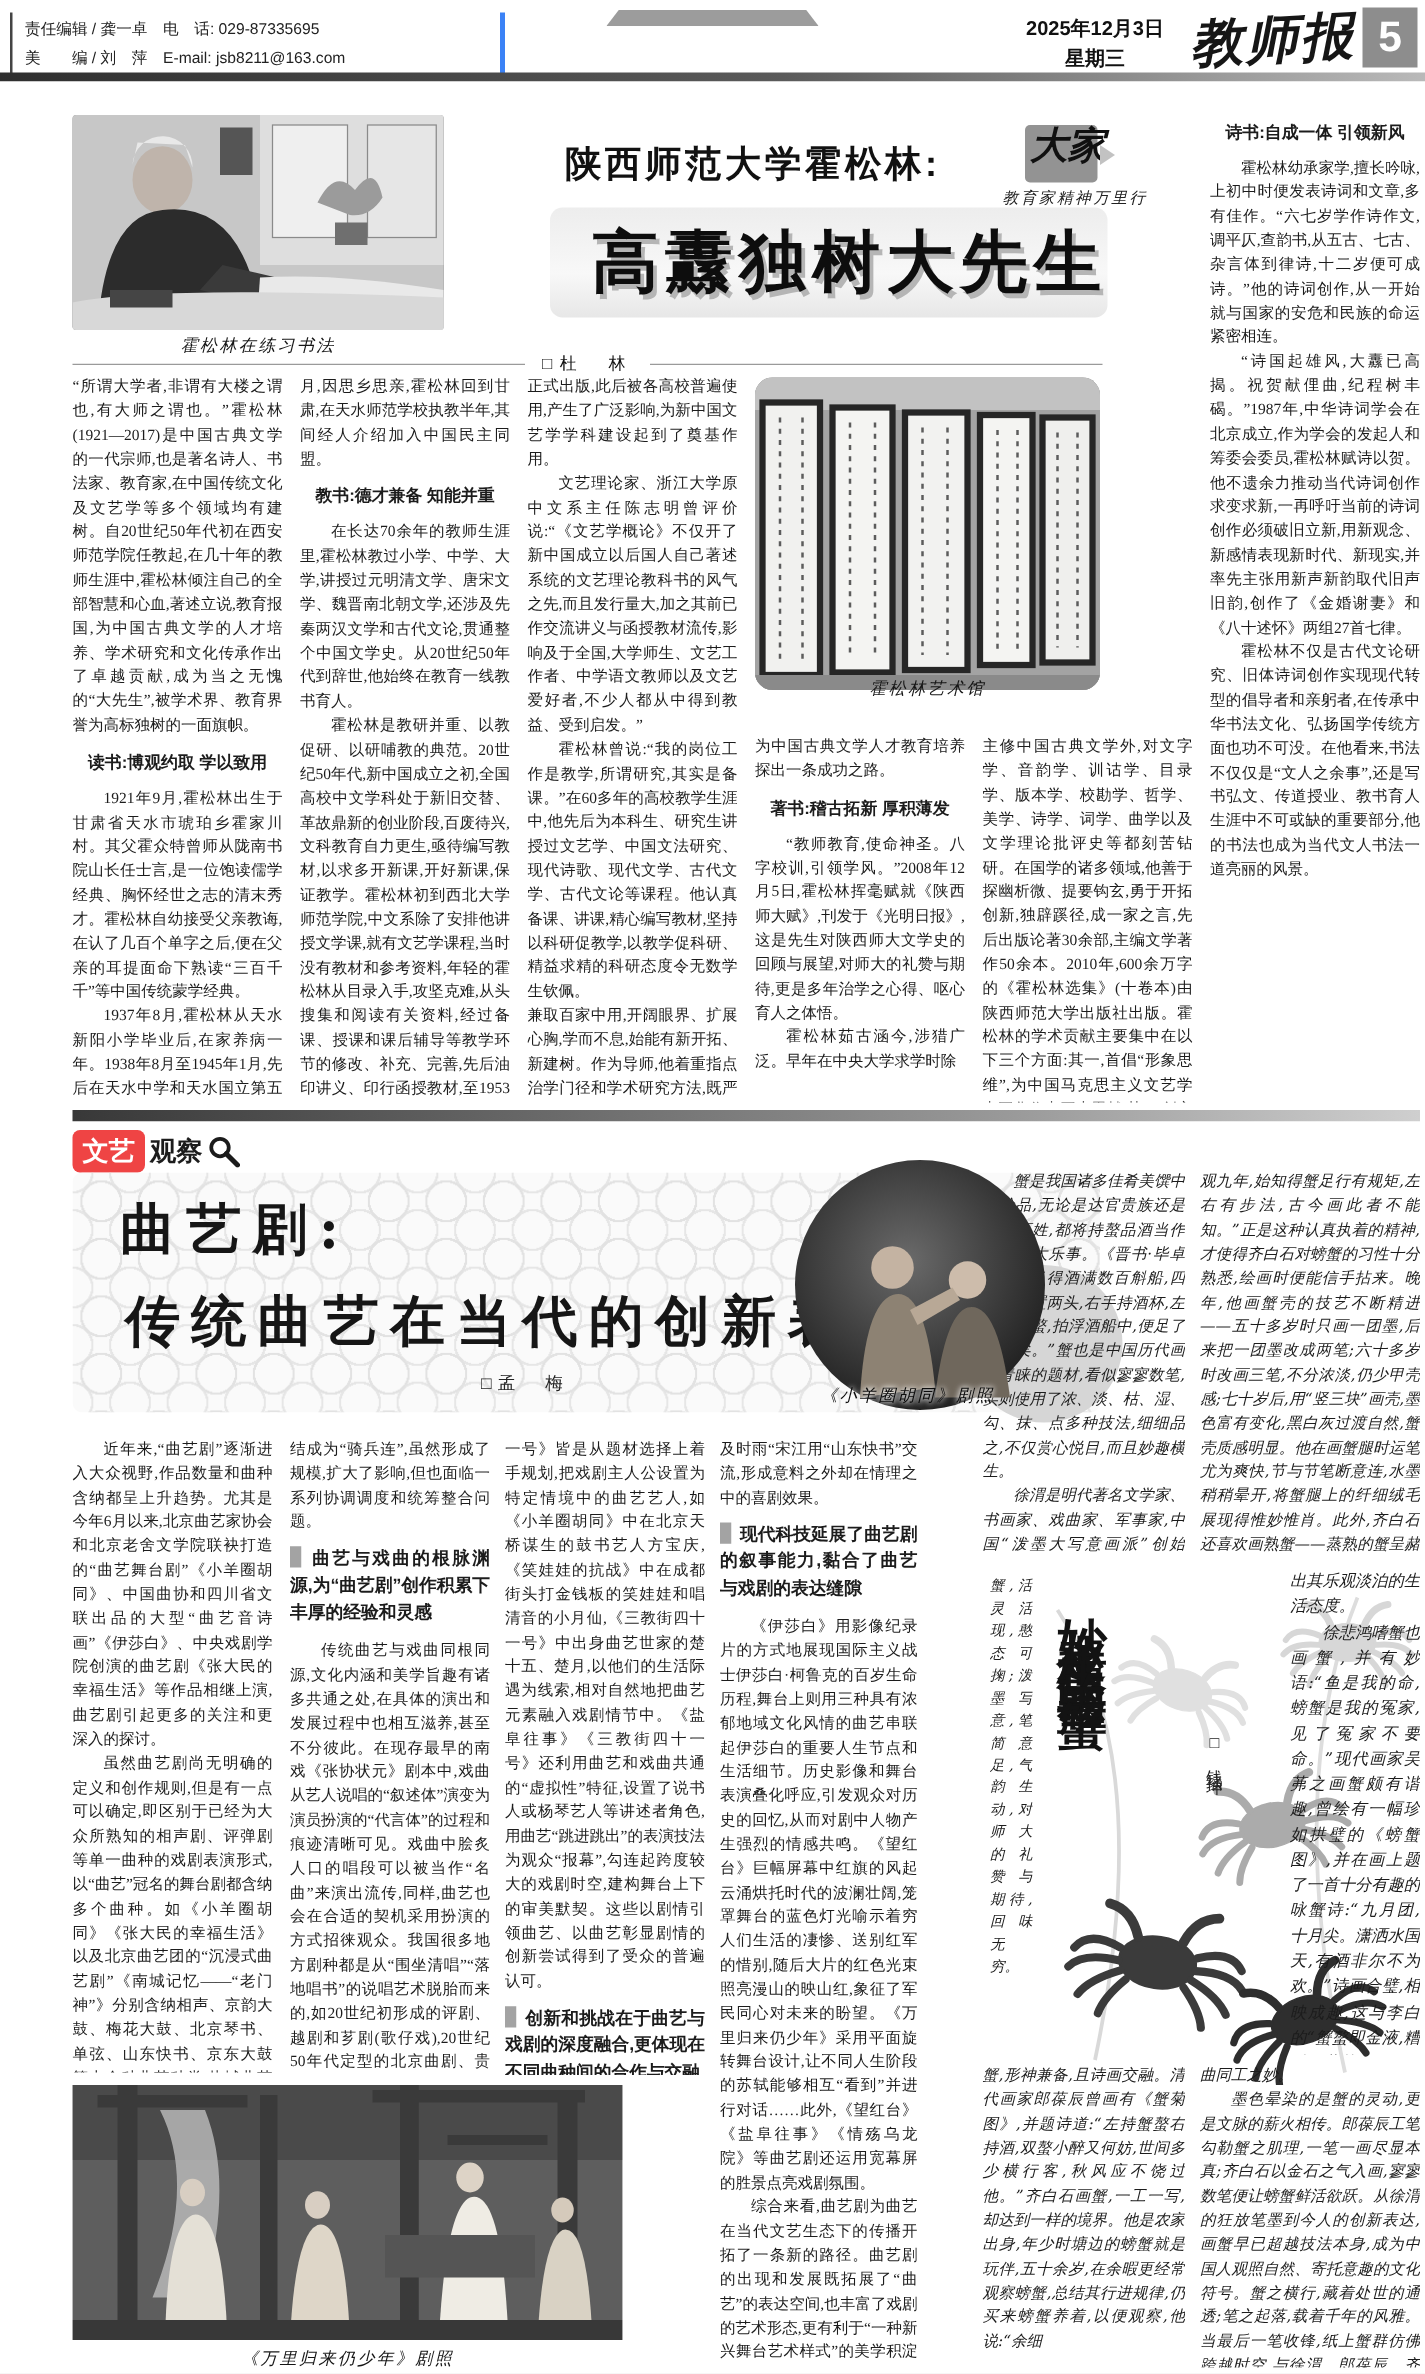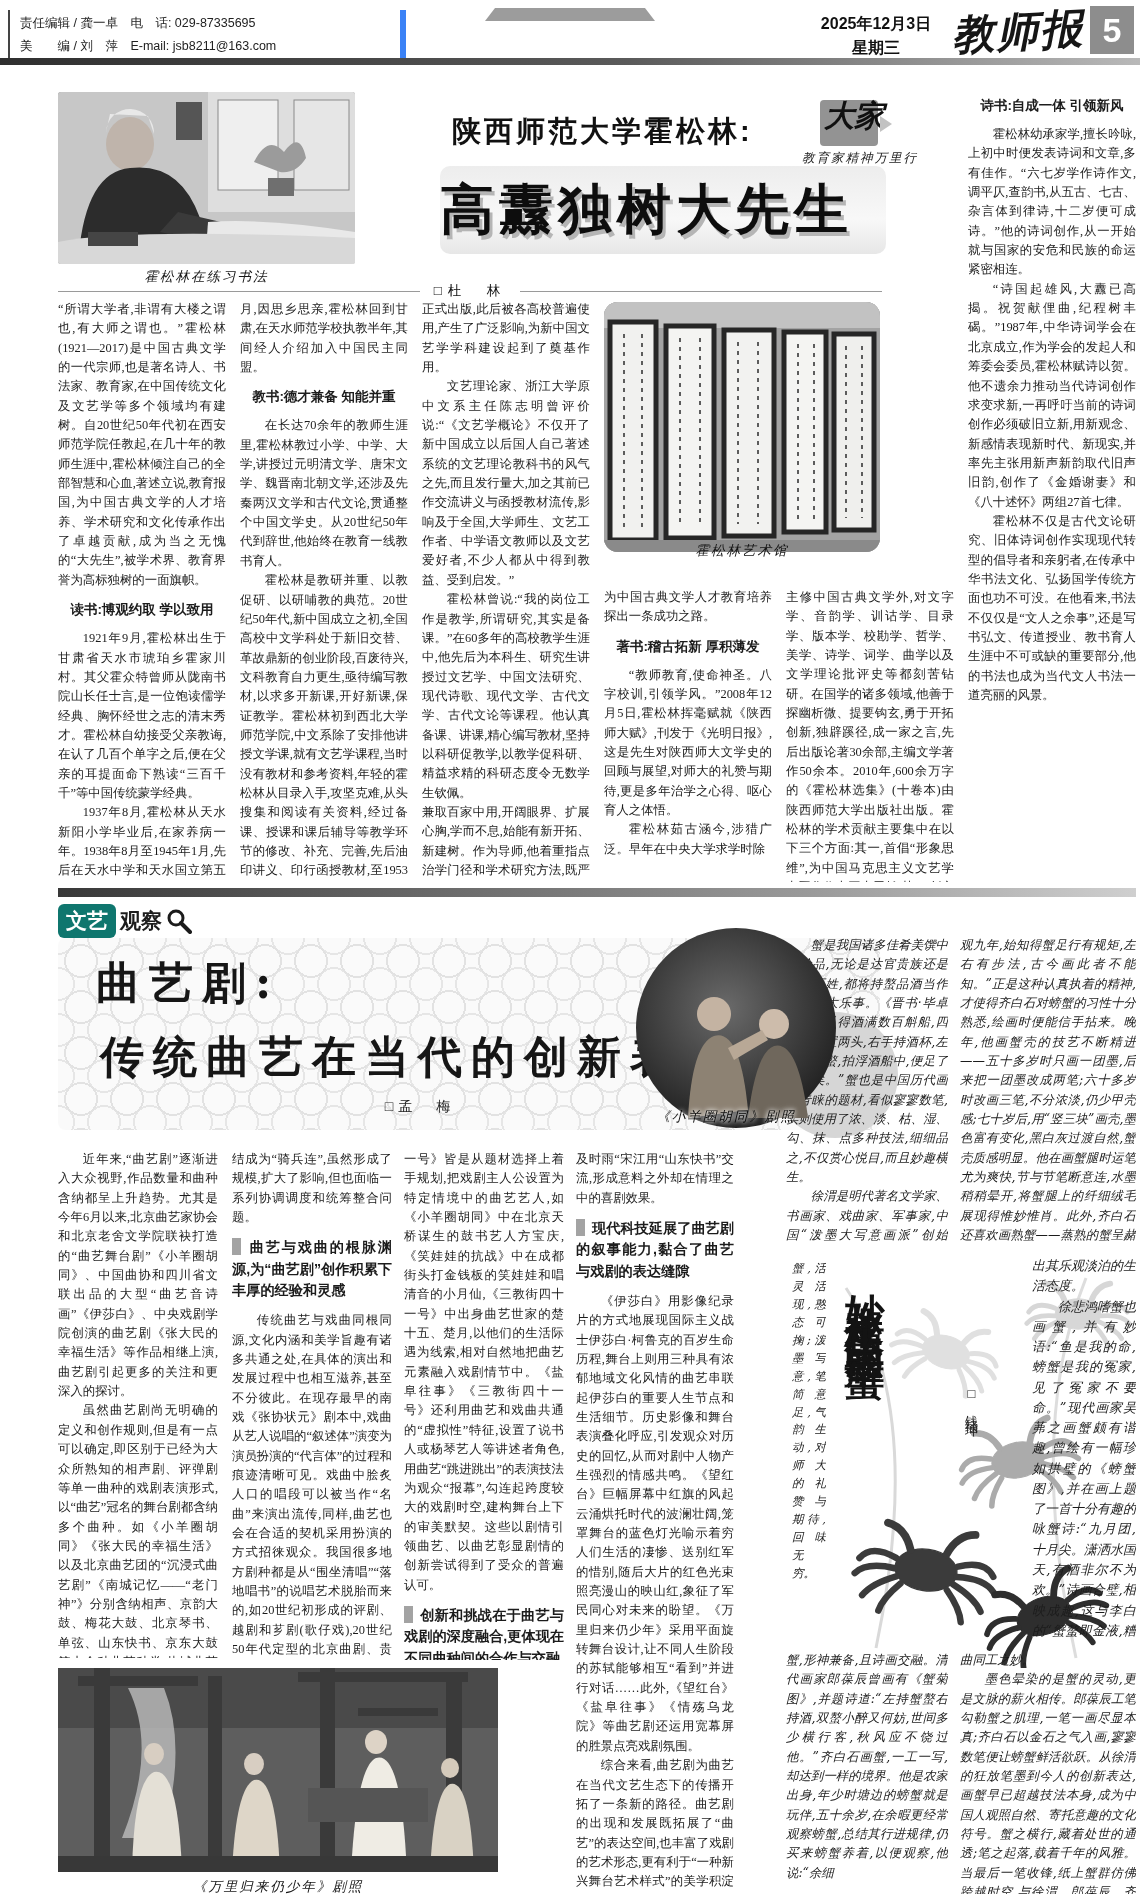--- a/index.html
+++ b/index.html
@@ -1,20 +1,20 @@
 <!DOCTYPE html>
 <html><head>
 <meta charset="utf-8">
 <style>
   html,body{margin:0;padding:0;background:#e9e9e9;}
   .page{position:relative;width:1140px;height:1899px;margin:0 auto;background:#fff;
         font-family:"Liberation Serif","DejaVu Serif",serif;color:#1c1c1c;overflow:hidden;}
   .abs{position:absolute;}
   
-  .hleft{left:8px;top:10px;width:370px;border-left:2px solid #444;border-right:6px solid #3b82f6;
+  .hleft{left:8px;top:10px;width:370px;border-left:2px solid #444;border-right:4px solid #3b82f6;
          padding:2px 10px;font-family:"Liberation Sans",sans-serif;font-size:12.5px;line-height:1.8;color:#222;}
   .sec-title{font-family:"Liberation Sans","DejaVu Sans",sans-serif;font-weight:900;font-size:40px;
          letter-spacing:10px;color:#111;text-shadow:3px 3px 0 #a9a9a9;text-align:center;}
   .pedestal{width:170px;height:13px;background:#9c9c9c;margin:2px auto 0;
          clip-path:polygon(10px 0,160px 0,170px 13px,0 13px);}
   .hdate{font-family:"Liberation Sans",sans-serif;font-weight:bold;font-size:16px;text-align:center;line-height:1.5;color:#111;}
   .masthead{font-style:italic;font-weight:bold;font-size:42px;letter-spacing:2px;color:#161616;
          font-family:"DejaVu Serif",serif;transform:rotate(-3deg);}
   .pagebox{width:44px;height:48px;background:#8d8d8d;color:#fff;font-family:"Liberation Sans",sans-serif;
          font-weight:900;font-size:34px;display:flex;align-items:center;justify-content:center;}
@@ -23,36 +23,36 @@
   .tx{font-size:12.4px;line-height:1.56;text-align:justify;overflow:hidden;z-index:2;}
   .tx p{margin:0;text-indent:2em;}
   .tx p.fl{text-indent:0;}
   .ch{font-family:"Liberation Sans",sans-serif;font-size:13.5px;font-weight:bold;text-align:center;
       margin:9px 0;text-indent:0;}
   .cap{font-style:italic;letter-spacing:2px;font-size:13.5px;text-align:center;color:#151515;}
   .photo{background:#8f8f8f;overflow:hidden;}
   
   .kicker{font-family:"Liberation Sans",sans-serif;font-weight:900;font-size:29px;letter-spacing:3px;color:#111;}
   .hband{background:linear-gradient(180deg,#ededed,#f8f8f8 60%,#e7e7e7);border-radius:10px;
-         display:flex;align-items:center;justify-content:flex-start;}
+         display:flex;align-items:center;justify-content:flex-end;}
   .bigh{font-family:"Liberation Sans","DejaVu Sans",sans-serif;font-weight:900;font-size:54px;
         letter-spacing:5px;color:#0d0d0d;text-shadow:3px 4px 0 #b5b5b5;white-space:nowrap;}
   .brandbox{width:58px;height:46px;background:#939393;border-radius:4px;position:relative;}
   .brandtxt{position:absolute;left:4px;top:-4px;font-style:italic;font-weight:bold;font-size:30px;color:#101010;
         font-family:"DejaVu Serif",serif;white-space:nowrap;}
   .tri{position:absolute;right:-14px;top:16px;width:0;height:0;border-left:12px solid #c2c2c2;
         border-top:8px solid transparent;border-bottom:8px solid transparent;}
   .brandcap{font-style:italic;font-size:12.5px;letter-spacing:2px;white-space:nowrap;color:#222;}
   .byline{display:flex;align-items:center;gap:14px;}
   .byline .rule{flex:1;height:1px;background:#9a9a9a;}
   .byline .who{font-family:"Liberation Sans",sans-serif;font-size:13.5px;letter-spacing:6px;color:#111;white-space:nowrap;}
   
   .bigdiv{background:linear-gradient(90deg,#383838,#9a9a9a 70%,#cfcfcf);}
   .obslabel{display:flex;align-items:center;gap:4px;font-family:"Liberation Sans",sans-serif;font-weight:900;font-size:21px;}
-  .obslabel .dark{background:#0f766e;color:#fff;border-radius:6px;padding:3px 8px;}
+  .obslabel .dark{background:#ef4444;color:#fff;border-radius:6px;padding:3px 8px;}
   .pattern{background-color:#fafafa;border-radius:8px;
      background-image:radial-gradient(circle,rgba(0,0,0,0) 15px,#e2e2e2 15px 17px,rgba(0,0,0,0) 17px),
                       radial-gradient(circle,rgba(0,0,0,0) 15px,#e6e6e6 15px 17px,rgba(0,0,0,0) 17px);
      background-size:46px 46px;background-position:0 0,23px 23px;}
   .obst{font-family:"DejaVu Serif",serif;font-weight:900;font-size:44px;letter-spacing:9px;color:#161616;}
   .obsby{font-family:"Liberation Sans",sans-serif;font-size:14px;letter-spacing:5px;text-align:center;color:#222;}
   .osh{font-family:"Liberation Sans",sans-serif;font-weight:bold;font-size:14.2px;line-height:1.5;
        margin:10px 0;text-indent:0;}
   .oshtab{display:inline-block;width:9px;height:17px;background:#a3a3a3;margin-right:7px;vertical-align:-3px;}
   .circlephoto{border-radius:50%;background:radial-gradient(circle at 45% 40%,#6a6a6a,#222 75%);z-index:3;}

